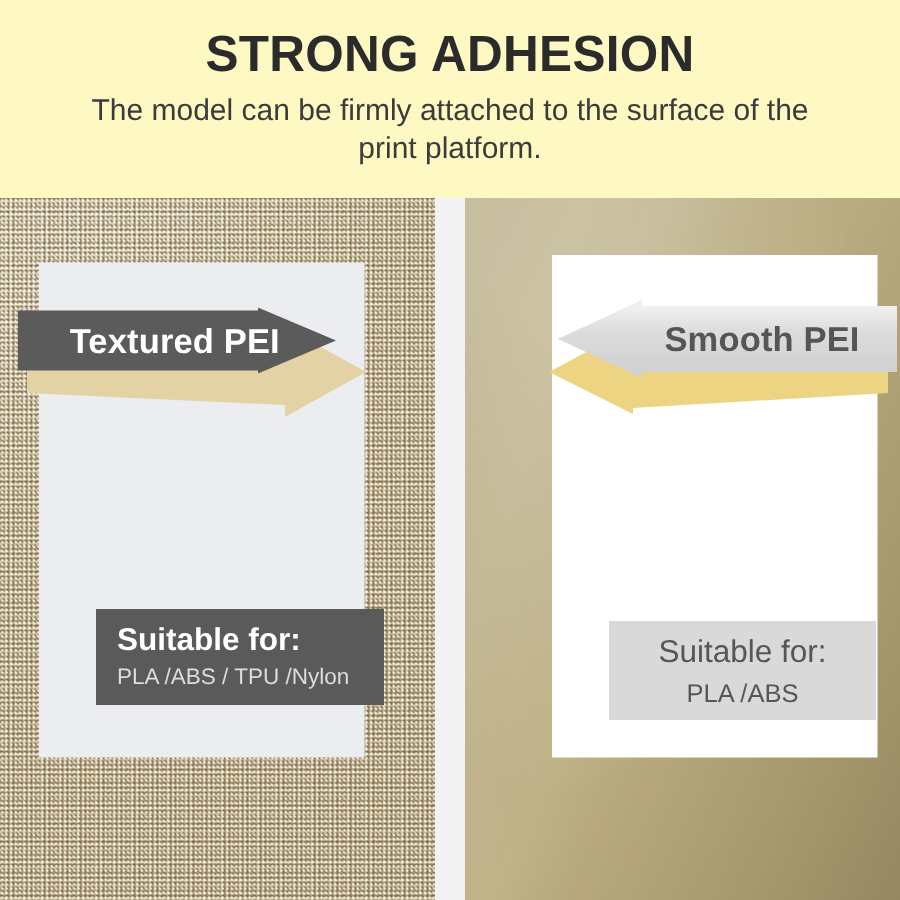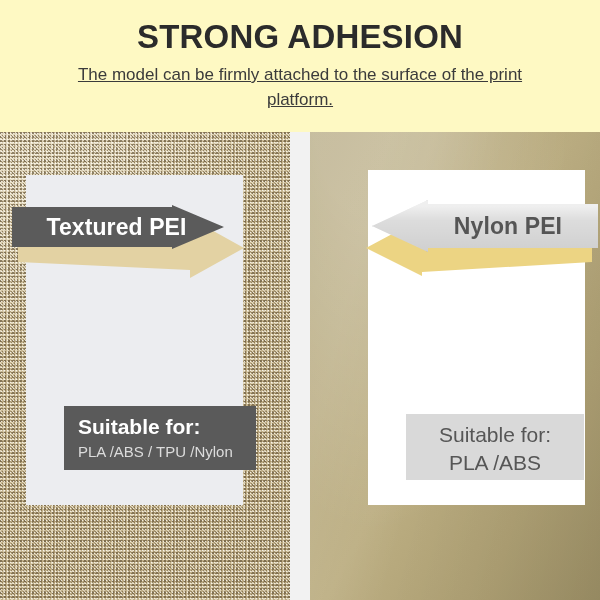--- a/index.html
+++ b/index.html
@@ -29,24 +29,23 @@
     text-align:center;
     font-size:34px; font-weight:bold;
     letter-spacing:.2px;
     color:#2b2b2b;
     line-height:40px;
     transform:scaleX(.97);
   }
   .subtitle{
     position:absolute; left:60px; top:62px; width:480px;
     text-align:center;
-    font-size:17px; font-weight:normal;
+    font-size:20px; font-weight:normal;
     color:#3b3b3b;
     line-height:25px;
-    text-decoration:underline;
   }
 
   
   .plate{ position:absolute; top:0; height:600px; overflow:hidden; }
 
   .plate-left{ left:0; width:290px; }
   .plate-right{ left:310px; width:290px; }
 
   
   .plate-left .body{
@@ -194,21 +193,21 @@
     left:382px; top:414px; width:178px; height:66px;
     background:#d9d9d9;
     padding-top:6px;
     text-align:center;
   }
   .suit-right .suit-head{
     font-size:21px; font-weight:normal; color:#565656;
     line-height:30px;
   }
   .suit-right .suit-sub{
-    font-size:21px; font-weight:normal; color:#565656;
+    font-size:17px; font-weight:normal; color:#565656;
     line-height:26px;
   }
 </style>
 </head>
 <body>
 
 <div id="stage">
 
   <div class="plate plate-left">
     <div class="body"></div>
@@ -234,21 +233,21 @@
     <div class="suit-head">Suitable for:</div>
     <div class="suit-sub">PLA /ABS / TPU /Nylon</div>
   </div>
 
   <div class="card card-right"></div>
 
   <div class="arrow-wrap arrow-wrap-right">
     <div class="arrow-shadow"></div>
     <div class="arrow-main"></div>
     <div class="arrow-edge"></div>
-    <div class="arrow-label">Nylon PEI</div>
+    <div class="arrow-label">Smooth PEI</div>
   </div>
 
   <div class="body-text body-right">Make the bottom of the product as smooth as glass, reflective, without any printed texture.</div>
 
   <div class="suit suit-right">
     <div class="suit-head">Suitable for:</div>
     <div class="suit-sub">PLA /ABS</div>
   </div>
 
   <div class="header">

